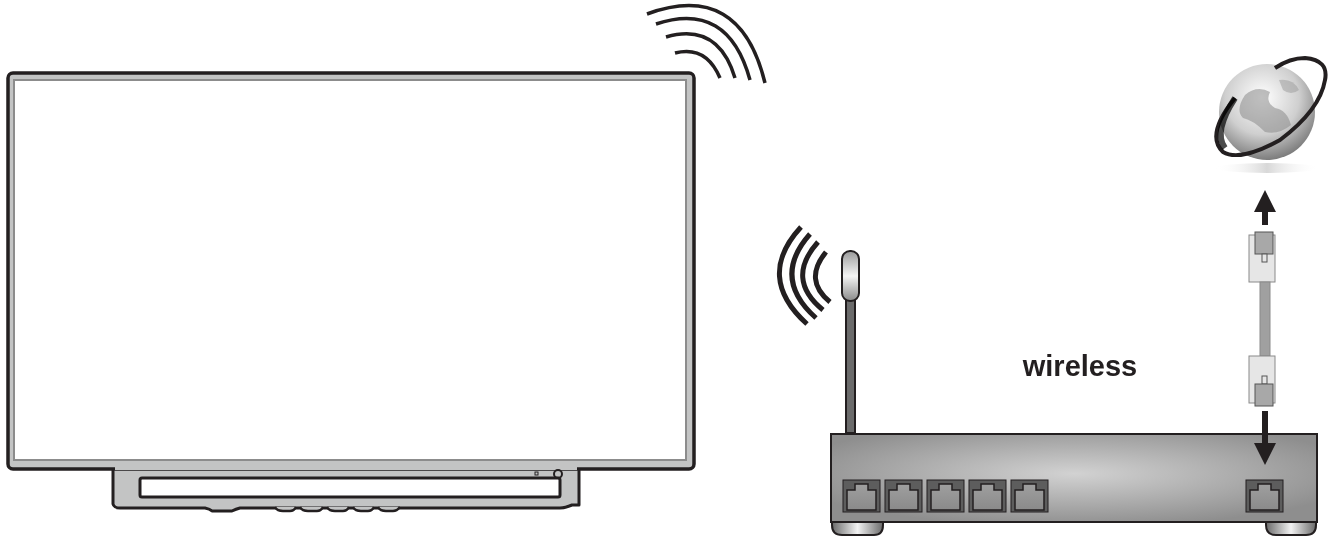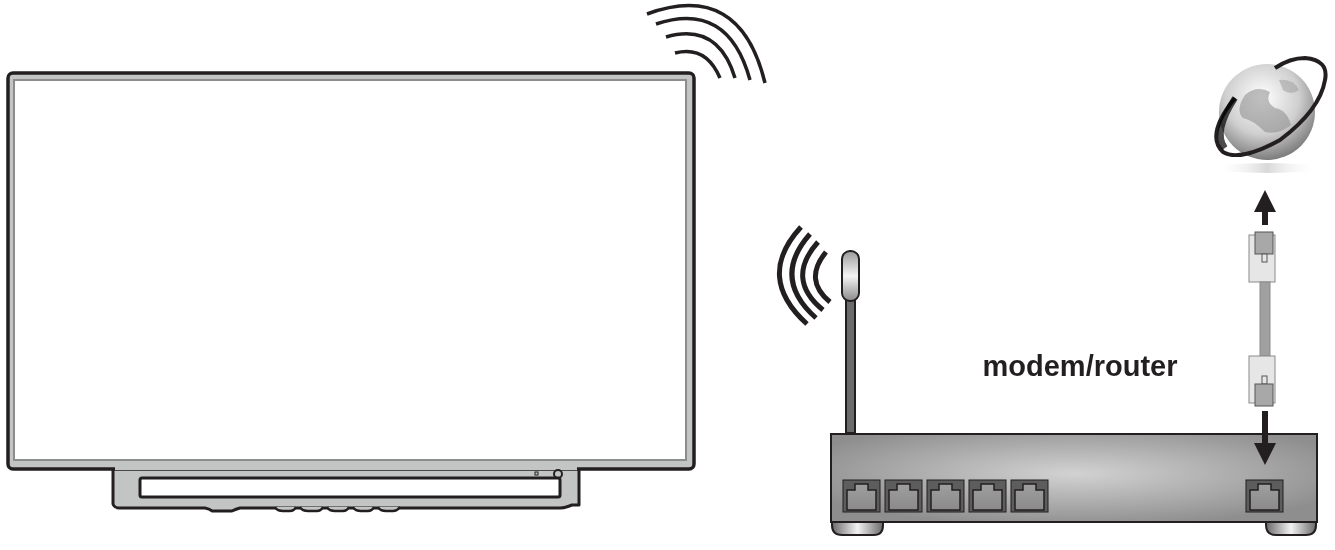--- a/index.html
+++ b/index.html
@@ -164,14 +164,14 @@
 
     <path d="M50 55 Q62 45 75 52 Q70 62 80 68 Q92 70 96 85 Q84 95 70 92 Q58 80 48 78 Q40 70 50 55 Z" fill="#8a8a8a" opacity="0.55"></path>
     <path d="M84 40 Q98 38 104 50 Q96 56 88 50 Z" fill="#9a9a9a" opacity="0.5"></path>
 
     <path d="M40 58 Q10 95 28 112 Q45 122 85 100 Q125 70 130 40 Q134 20 110 18 Q95 18 80 28" fill="none" stroke="#231f20" stroke-width="4"></path>
     <path d="M40 58 Q18 92 30 108" fill="none" stroke="#000" stroke-width="6" opacity="0.7"></path>
   </svg>
 </div>
 
 <div class="label">
-  <div>modem/router</div>
+  <div>wireless</div>
 </div>
 
 </body></html>

